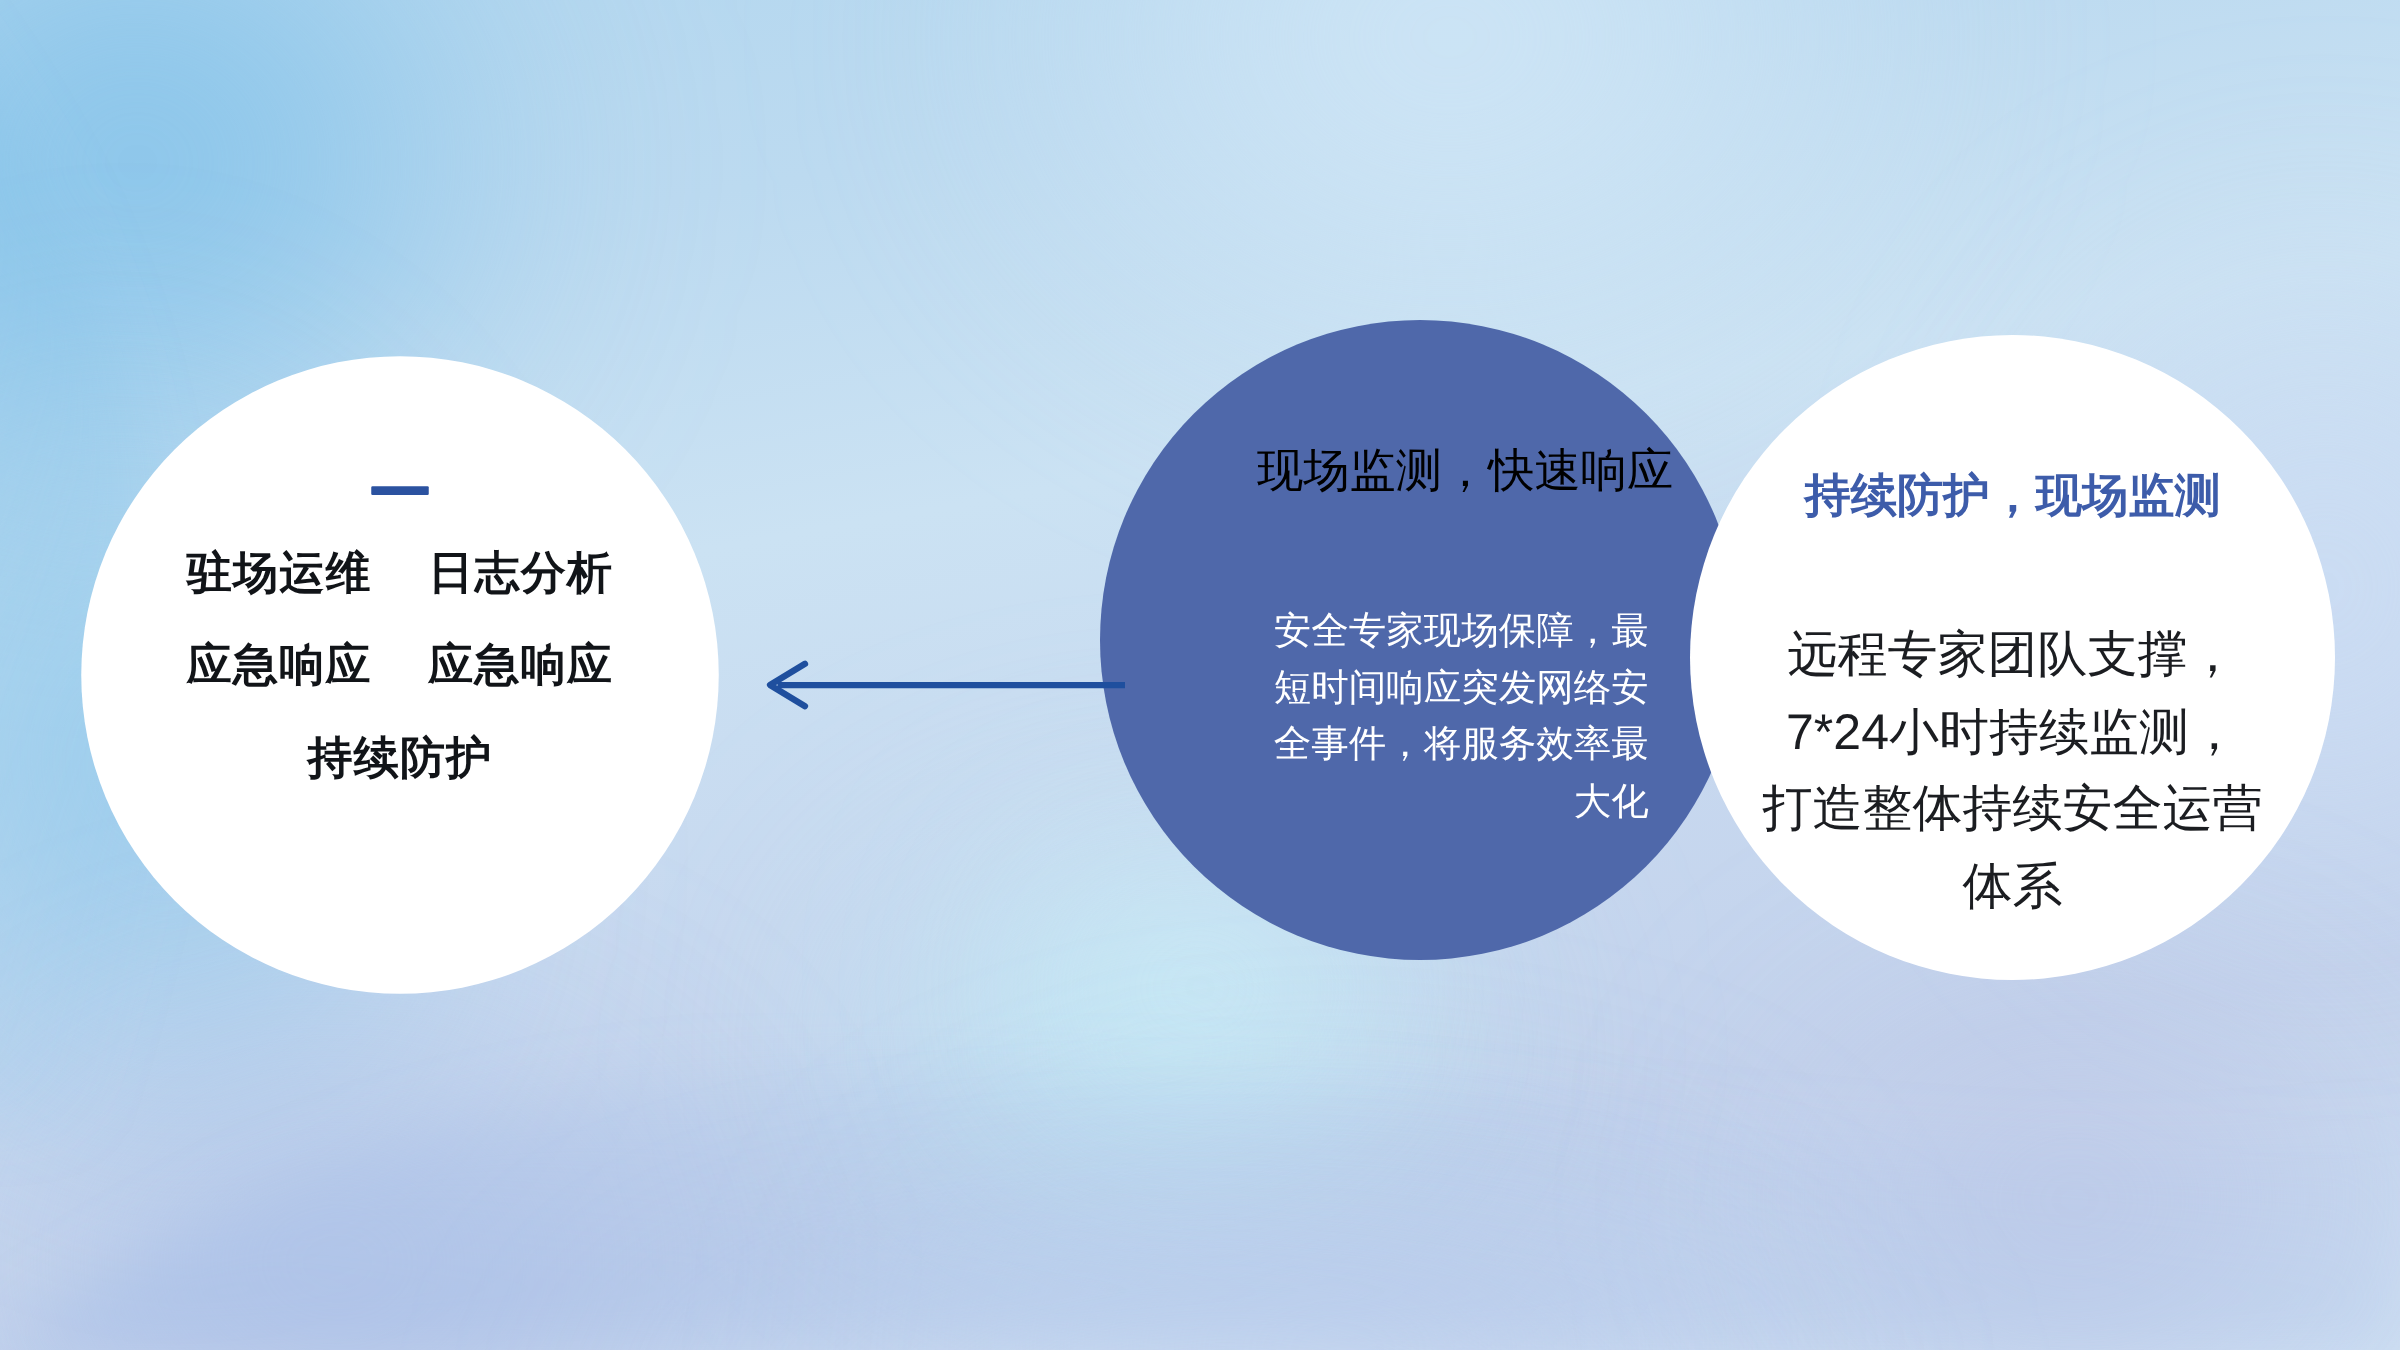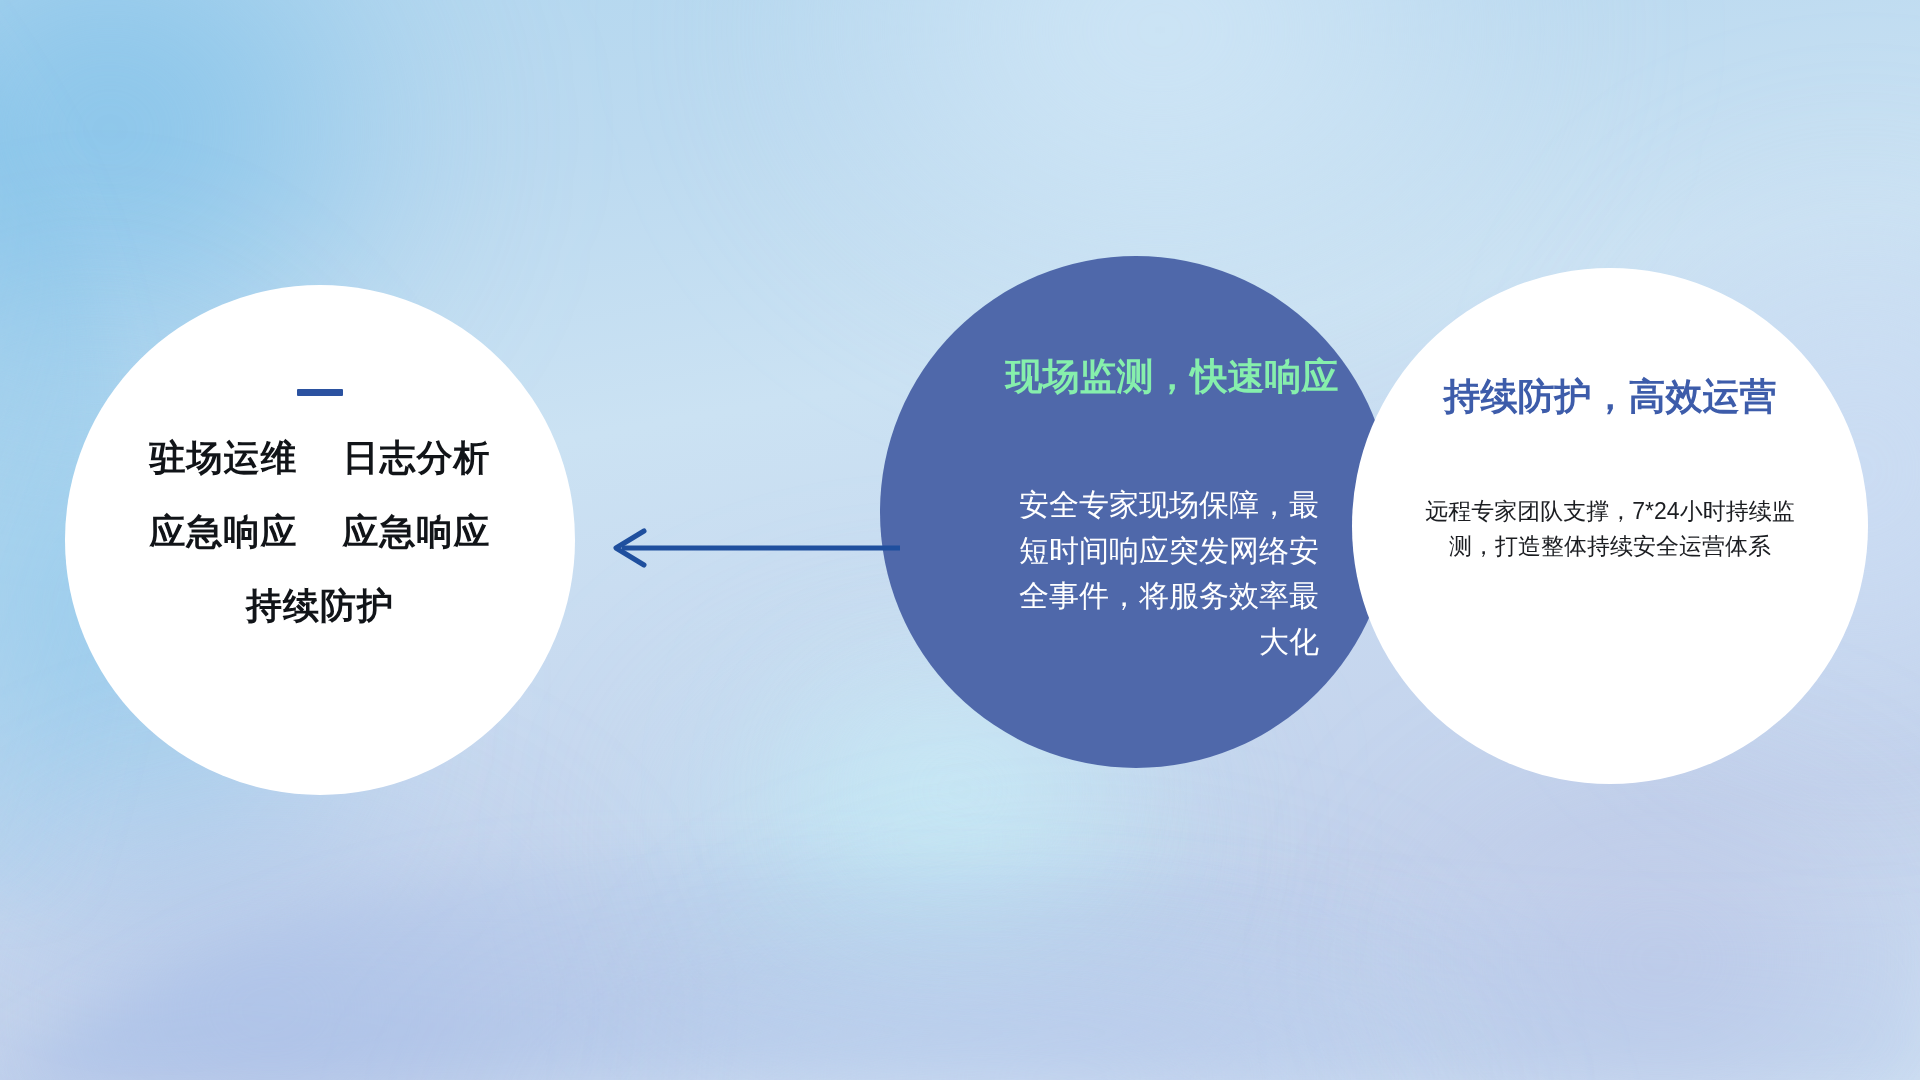--- a/index.html
+++ b/index.html
@@ -143,22 +143,22 @@
   .lw + .lw { margin-left: 34px; }
 
   
   .mid-content {
     position: absolute;
     left: 50px; right: 4px;
     top: 96px;
     text-align: center;
   }
   .mid-title {
-    color: #86efac;
-    font-weight: bold;
+    color: #000000;
+    font-weight: normal;
     font-size: 37px;
     letter-spacing: 0px;
     white-space: nowrap;
     margin-left: 26px;
   }
   .mid-body {
     margin-top: 80px;
     color: #ffffff;
     font-size: 30px;
     line-height: 1.52;
@@ -177,21 +177,21 @@
   }
   .right-title {
     color: #3d5caa;
     font-weight: bold;
     font-size: 37px;
     white-space: nowrap;
   }
   .right-body {
     margin-top: 72px;
     color: #1b1d21;
-    font-size: 23px;
+    font-size: 40px;
     line-height: 1.54;
     width: 400px;
     margin-left: auto;
     margin-right: auto;
   }
 
   
   #flow-arrow {
     position: absolute;
     left: 600px;
@@ -256,21 +256,21 @@
 
   <div class="circle circle-dark" id="circle-mid">
     <div class="mid-content">
       <div class="mid-title">现场监测，快速响应</div>
       <div class="mid-body">安全专家现场保障，最短时间响应突发网络安全事件，将服务效率最大化</div>
     </div>
   </div>
 
   <div class="circle circle-white" id="circle-right">
     <div class="right-content">
-      <div class="right-title">持续防护，高效运营</div>
+      <div class="right-title">持续防护，现场监测</div>
       <div class="right-body">远程专家团队支撑，7*24小时持续监测，打造整体持续安全运营体系</div>
     </div>
   </div>
 
   <svg id="flow-arrow" viewBox="0 0 300 56">
     <line x1="300" y1="28" x2="22" y2="28" stroke="#1f4f9e" stroke-width="5"></line>
     <polyline points="44,11 16,28 44,45" fill="none" stroke="#1f4f9e" stroke-width="5" stroke-linecap="round" stroke-linejoin="round"></polyline>
   </svg>
 
 </div>

